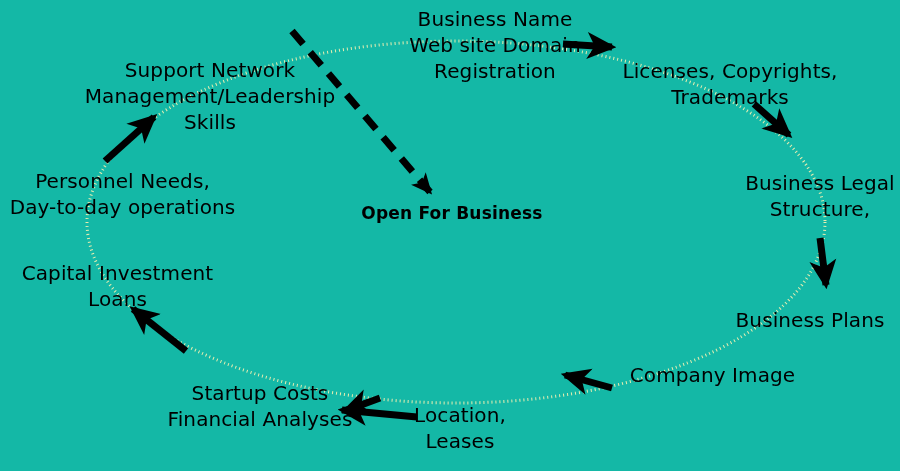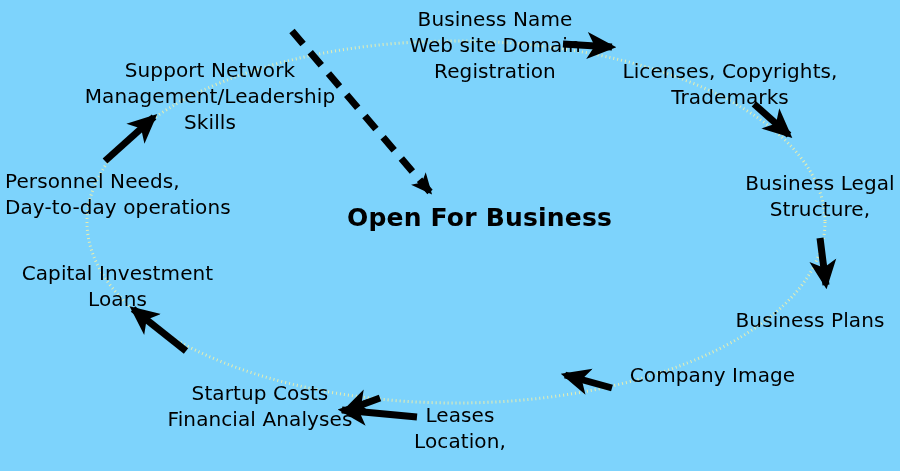--- a/index.html
+++ b/index.html
@@ -30,28 +30,28 @@
     color: #000000;
     font-size: 20px;
     line-height: 1.30;
     text-align: center;
     white-space: pre;
     letter-spacing: 0.1px;
     font-family: "DejaVu Sans", "Liberation Sans", sans-serif;
   }
   .node-label.bold {
     font-weight: bold;
-    font-size: 25px;
+    font-size: 17px;
     letter-spacing: 0.2px;
   }
 </style>
 </head>
 <body>
 
-<div id="canvas" style="background: #7dd3fc;">
+<div id="canvas" style="background: #14b8a6;">
 
   <svg id="cycle-svg" viewBox="0 0 900 471" xmlns="http://www.w3.org/2000/svg">
     <defs>
       <marker id="arrowhead" viewBox="0 0 10 10" refX="8.5" refY="5" markerWidth="4.2" markerHeight="4.2" orient="auto-start-reverse">
         <path d="M 0 0.4 L 10 5 L 0 9.6 L 2.6 5 Z" fill="#000000"></path>
       </marker>
       <marker id="arrowhead-big" viewBox="0 0 10 10" refX="8.5" refY="5" markerWidth="3.0" markerHeight="3.0" orient="auto-start-reverse">
         <path d="M 0 0.4 L 10 5 L 0 9.6 L 2.6 5 Z" fill="#000000"></path>
       </marker>
     </defs>
@@ -71,22 +71,22 @@
 
     <line id="dashed-arrow" stroke="#000000" stroke-linecap="butt" marker-end="url(#arrowhead-big)" x1="292" y1="31" x2="430" y2="192" stroke-width="7" stroke-dasharray="17 11"></line>
   </svg>
 
   <div id="node-layer">
       <div class="node-label" style="left: 370px; top: 6px; width: 250px; text-align: center; color: rgb(0, 0, 0);"><div>Business Name</div><div>Web site Domain</div><div>Registration</div></div>
       <div class="node-label" style="left: 615px; top: 58px; width: 230px; text-align: center; color: rgb(0, 0, 0);"><div>Licenses, Copyrights,</div><div>Trademarks</div></div>
       <div class="node-label" style="left: 740px; top: 170px; width: 160px; text-align: center; color: rgb(0, 0, 0);"><div>Business Legal</div><div>Structure,</div></div>
       <div class="node-label" style="left: 730px; top: 307px; width: 160px; text-align: center; color: rgb(0, 0, 0);"><div>Business Plans</div></div>
       <div class="node-label" style="left: 625px; top: 362px; width: 175px; text-align: center; color: rgb(0, 0, 0);"><div>Company Image</div></div>
-      <div class="node-label" style="left: 405px; top: 402px; width: 110px; text-align: center; color: rgb(0, 0, 0);"><div>Leases</div><div>Location,</div></div>
+      <div class="node-label" style="left: 405px; top: 402px; width: 110px; text-align: center; color: rgb(0, 0, 0);"><div>Location,</div><div>Leases</div></div>
       <div class="node-label" style="left: 160px; top: 360px; width: 200px; text-align: center; color: rgb(0, 0, 0); margin-top: 20px;"><div>Startup Costs</div><div>Financial Analyses</div></div>
       <div class="node-label" style="left: 15px; top: 260px; width: 205px; text-align: center; color: rgb(0, 0, 0);"><div>Capital Investment</div><div>Loans</div></div>
-      <div class="node-label" style="left: 5px; top: 168px; width: 235px; text-align: left; color: rgb(0, 0, 0);"><div>Personnel Needs,</div><div>Day-to-day operations</div></div>
+      <div class="node-label" style="left: 5px; top: 168px; width: 235px; text-align: center; color: rgb(0, 0, 0);"><div>Personnel Needs,</div><div>Day-to-day operations</div></div>
       <div class="node-label" style="left: 80px; top: 57px; width: 260px; text-align: center; color: rgb(0, 0, 0);"><div>Support Network</div><div>Management/Leadership</div><div>Skills</div></div>
     </div>
 
   <div class="node-label bold" id="center-label" style="left: 347px; top: 202px; width: 210px; color: rgb(0, 0, 0);">Open For Business</div>
 
 </div>
 
 </body></html>

